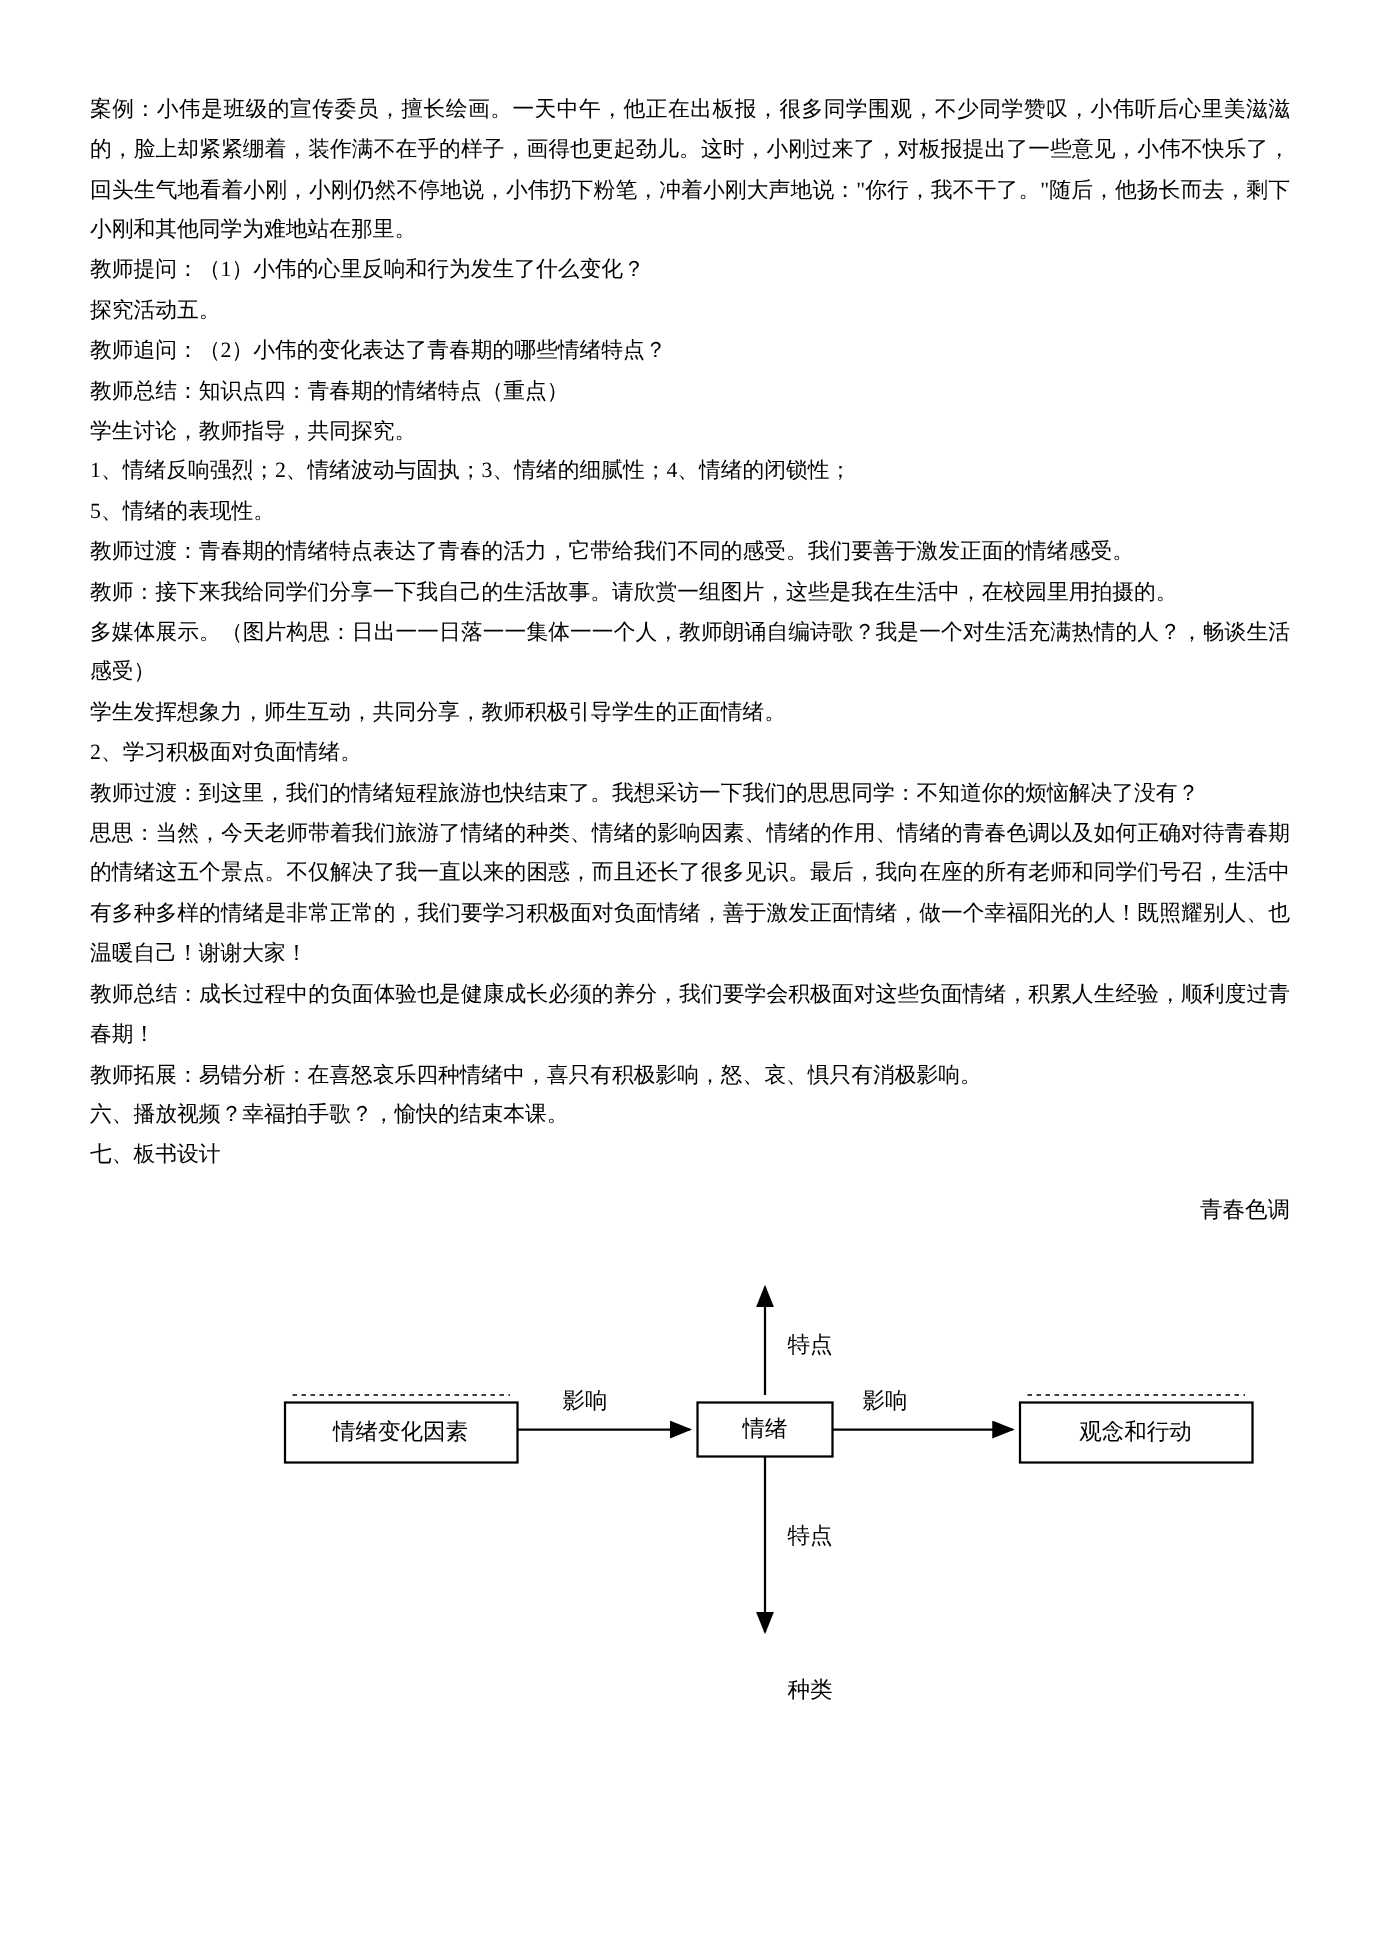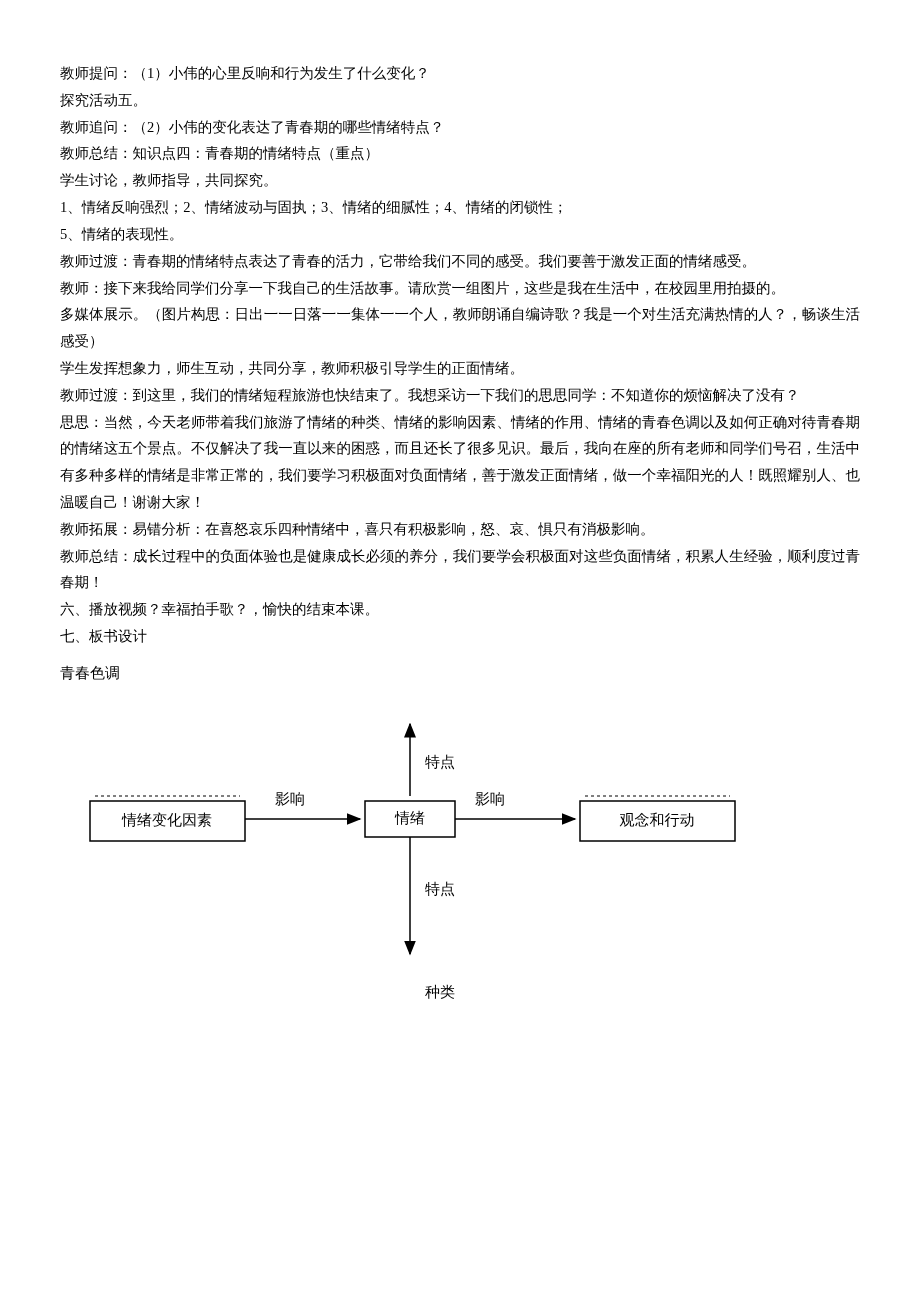--- a/index.html
+++ b/index.html
@@ -17,21 +17,21 @@
       color: #000;
     }
     .content p {
       margin: 0;
       text-align: justify;
     }
     .diagram-wrap {
       width: 100%;
       display: flex;
       flex-direction: column;
-      align-items: flex-start;
+      align-items: flex-end;
       margin-top: 10px;
     }
     .diagram-title {
       margin-bottom: 18px;
       font-size: 15px;
     }
     svg {
       display: block;
     }
     .box {
@@ -62,35 +62,37 @@
       font-size: 15px;
       fill: #000;
       text-anchor: middle;
       dominant-baseline: middle;
     }
   </style>
 </head>
 <body>
 
 <div class="content">
+  <p>案例：小伟是班级的宣传委员，擅长绘画。一天中午，他正在出板报，很多同学围观，不少同学赞叹，小伟听后心里美滋滋的，脸上却紧紧绷着，装作满不在乎的样子，画得也更起劲儿。这时，小刚过来了，对板报提出了一些意见，小伟不快乐了，回头生气地看着小刚，小刚仍然不停地说，小伟扔下粉笔，冲着小刚大声地说："你行，我不干了。"随后，他扬长而去，剩下小刚和其他同学为难地站在那里。</p>
   <p>教师提问：（1）小伟的心里反响和行为发生了什么变化？</p>
   <p>探究活动五。</p>
   <p>教师追问：（2）小伟的变化表达了青春期的哪些情绪特点？</p>
   <p>教师总结：知识点四：青春期的情绪特点（重点）</p>
   <p>学生讨论，教师指导，共同探究。</p>
   <p>1、情绪反响强烈；2、情绪波动与固执；3、情绪的细腻性；4、情绪的闭锁性；</p>
   <p>5、情绪的表现性。</p>
   <p>教师过渡：青春期的情绪特点表达了青春的活力，它带给我们不同的感受。我们要善于激发正面的情绪感受。</p>
   <p>教师：接下来我给同学们分享一下我自己的生活故事。请欣赏一组图片，这些是我在生活中，在校园里用拍摄的。</p>
   <p>多媒体展示。（图片构思：日出一一日落一一集体一一个人，教师朗诵自编诗歌？我是一个对生活充满热情的人？，畅谈生活感受）</p>
   <p>学生发挥想象力，师生互动，共同分享，教师积极引导学生的正面情绪。</p>
+  <p>2、学习积极面对负面情绪。</p>
   <p>教师过渡：到这里，我们的情绪短程旅游也快结束了。我想采访一下我们的思思同学：不知道你的烦恼解决了没有？</p>
   <p>思思：当然，今天老师带着我们旅游了情绪的种类、情绪的影响因素、情绪的作用、情绪的青春色调以及如何正确对待青春期的情绪这五个景点。不仅解决了我一直以来的困惑，而且还长了很多见识。最后，我向在座的所有老师和同学们号召，生活中有多种多样的情绪是非常正常的，我们要学习积极面对负面情绪，善于激发正面情绪，做一个幸福阳光的人！既照耀别人、也温暖自己！谢谢大家！</p>
+  <p>教师总结：成长过程中的负面体验也是健康成长必须的养分，我们要学会积极面对这些负面情绪，积累人生经验，顺利度过青春期！</p>
   <p>教师拓展：易错分析：在喜怒哀乐四种情绪中，喜只有积极影响，怒、哀、惧只有消极影响。</p>
-  <p>教师总结：成长过程中的负面体验也是健康成长必须的养分，我们要学会积极面对这些负面情绪，积累人生经验，顺利度过青春期！</p>
   <p>六、播放视频？幸福拍手歌？，愉快的结束本课。</p>
   <p>七、板书设计</p>
 </div>
 
 <div class="diagram-wrap">
   <div class="diagram-title">青春色调</div>
   <svg width="700" height="310">
     <defs>
       <marker id="arrowhead" markerWidth="10" markerHeight="8" refX="9" refY="4" orient="auto">
         <polygon points="0 0, 10 4, 0 8" fill="#000"></polygon>

